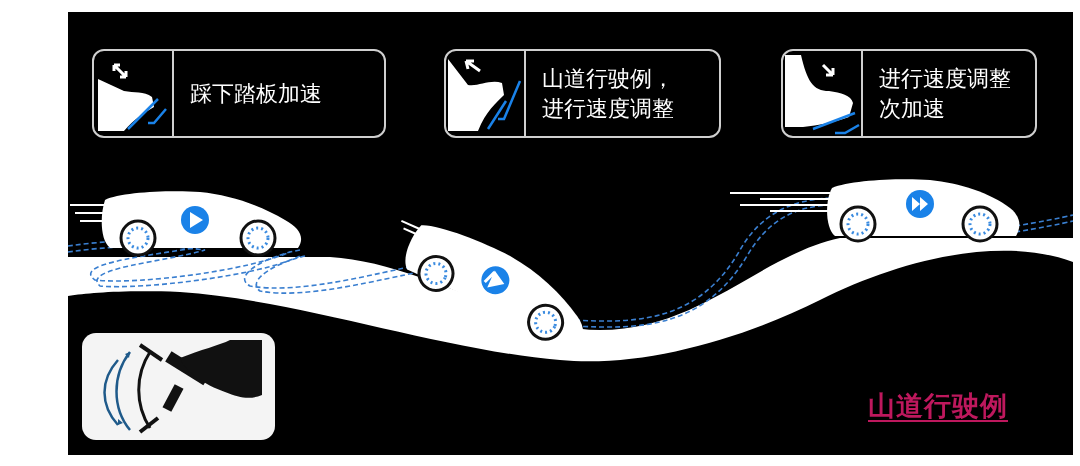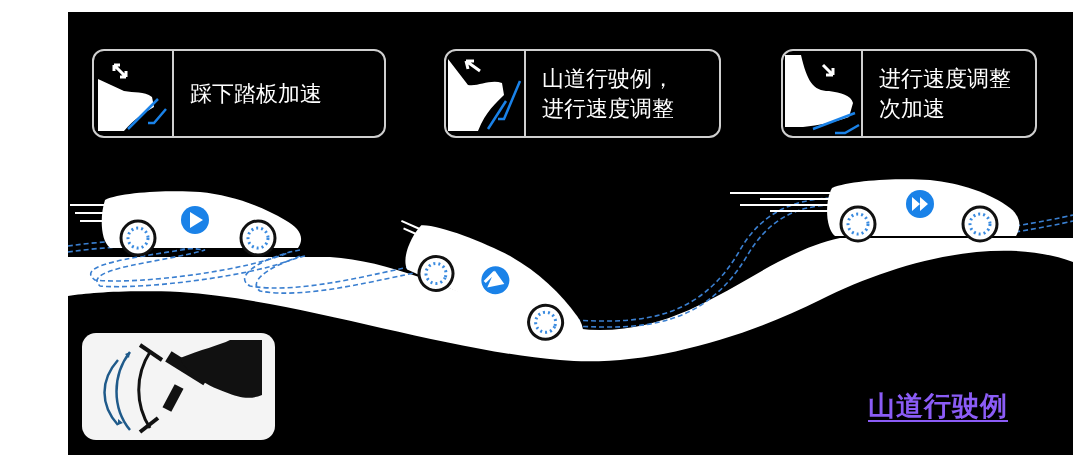--- a/index.html
+++ b/index.html
@@ -4,21 +4,21 @@
 <style>
   html, body { margin:0; padding:0; }
   body { width:1080px; height:466px; background:#ffffff; position:relative; overflow:hidden;
          font-family:"DejaVu Sans", sans-serif; }
   .stage { position:absolute; left:0; top:0; width:1049px; height:466px; }
   .card { position:absolute; border:2px solid #cfcfcf; border-radius:12px; background:#000;
           box-sizing:border-box; display:flex; }
   .card .icon-cell { width:78px; border-right:2px solid #cfcfcf; position:relative; flex:none; }
   .card .text-cell { flex:1; display:flex; align-items:center; padding-left:16px; color:#fff;
                      font-size:22px; line-height:30px; white-space:pre-line; }
-  .title-label { position:absolute; left:868px; top:388px; color:#8b5cf6; font-size:27px; font-weight:bold;
+  .title-label { position:absolute; left:868px; top:388px; color:#be185d; font-size:27px; font-weight:bold;
                  text-decoration:underline; text-underline-offset:5px; letter-spacing:1px; }
 </style>
 </head>
 <body>
 
 <div class="stage">
   <svg width="1080" height="466" viewBox="0 0 1080 466" style="position:absolute;left:0;top:0">
     <defs>
       <g id="wheel">
         <circle r="17" fill="#fff" stroke="#111" stroke-width="3"></circle>

